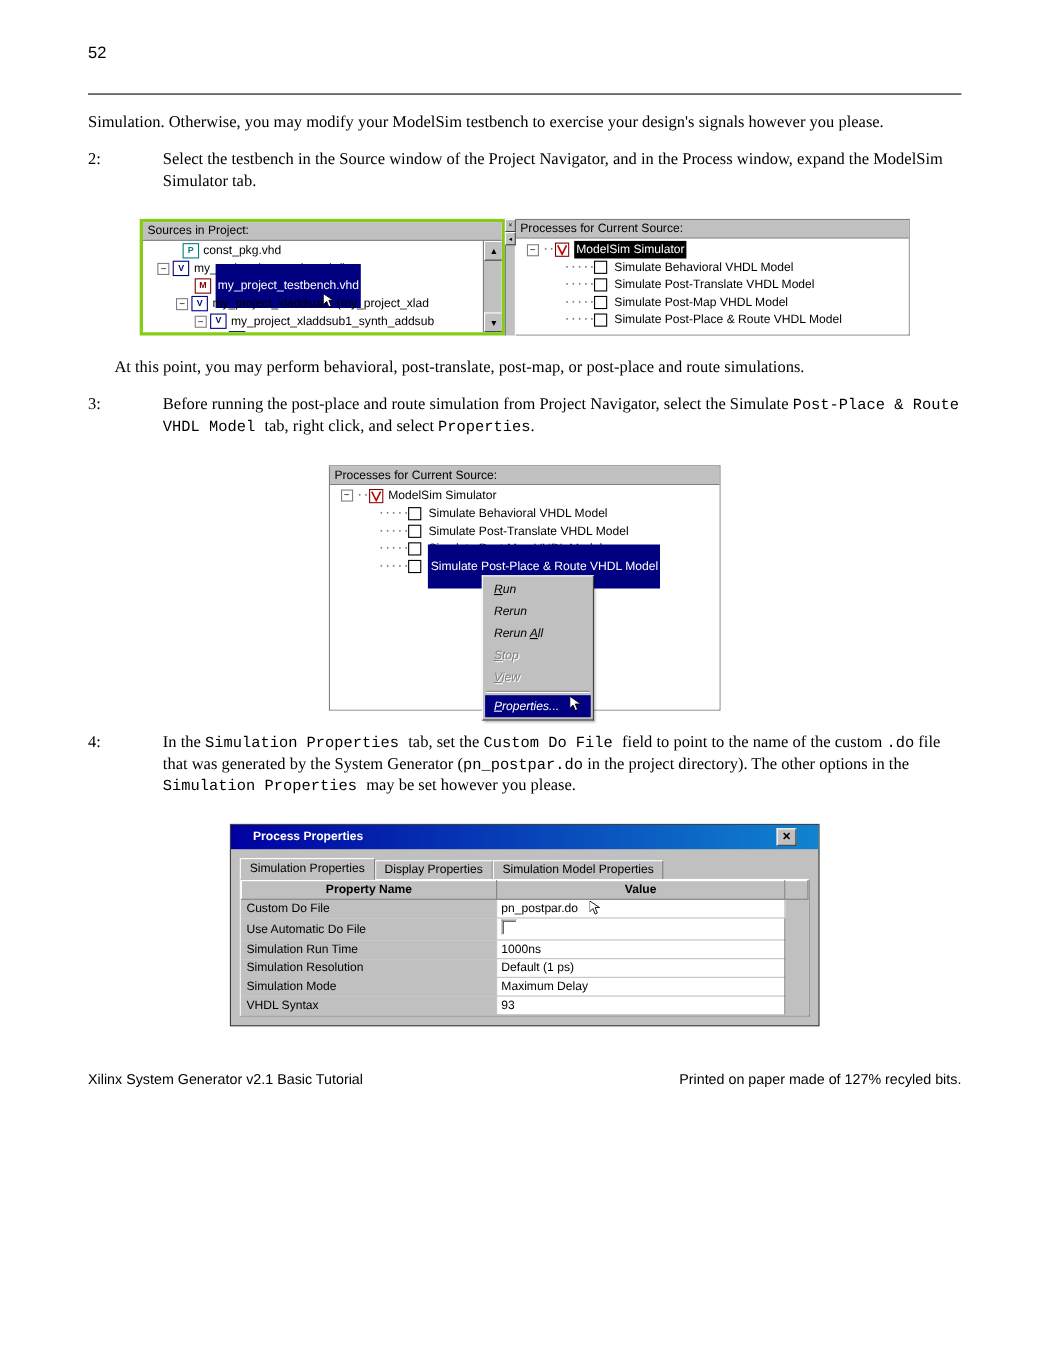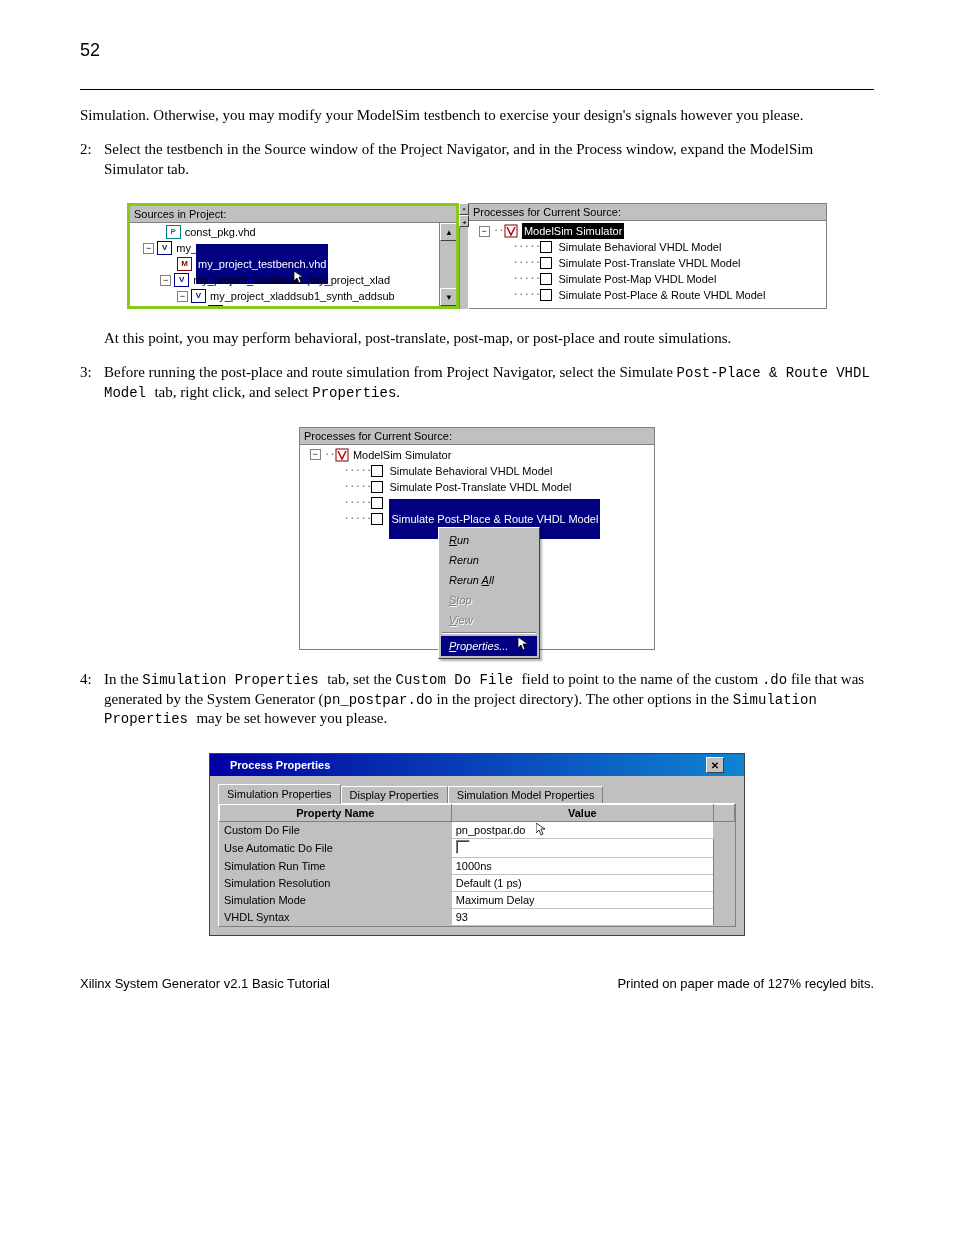--- a/index.html
+++ b/index.html
@@ -11,21 +11,21 @@
   }
   .page {
     padding: 40px 80px 60px 80px;
   }
   .header-line {
     border-top: 1px solid #000;
     margin: 28px 0 16px 0;
   }
   .page-num {
     font-family: Arial, sans-serif;
-    font-size: 18px;
+    font-size: 15px;
     margin-bottom: 6px;
   }
   .body-text {
     font-size: 15px;
     line-height: 1.32;
     margin: 0 0 14px 0;
   }
   .mono {
     font-family: "Courier New", monospace;
     font-size: 14px;
@@ -33,20 +33,21 @@
   .step-num {
     display: inline-block;
     width: 24px;
   }
   .step-wrap {
     display: flex;
     margin-bottom: 4px;
   }
   .step-text {
     flex: 1;
+    margin-left: 44px;
   }
   .figure {
     display: flex;
     justify-content: center;
     margin: 10px 0 20px 0;
   }
 
   
   .win-font {
     font-family: "MS Sans Serif", Tahoma, Arial, sans-serif;

